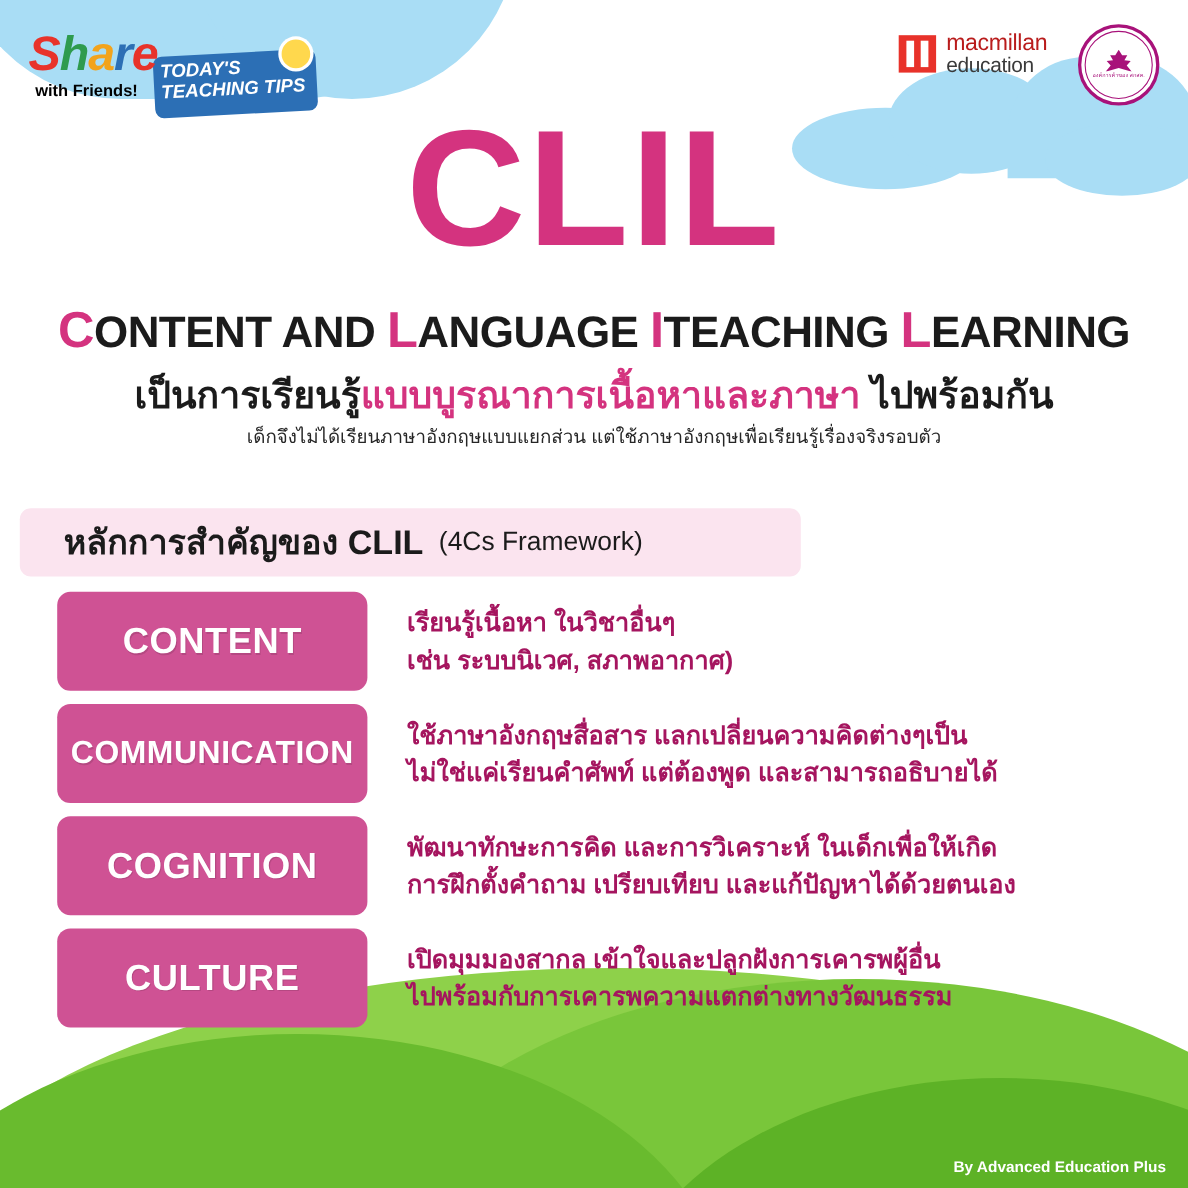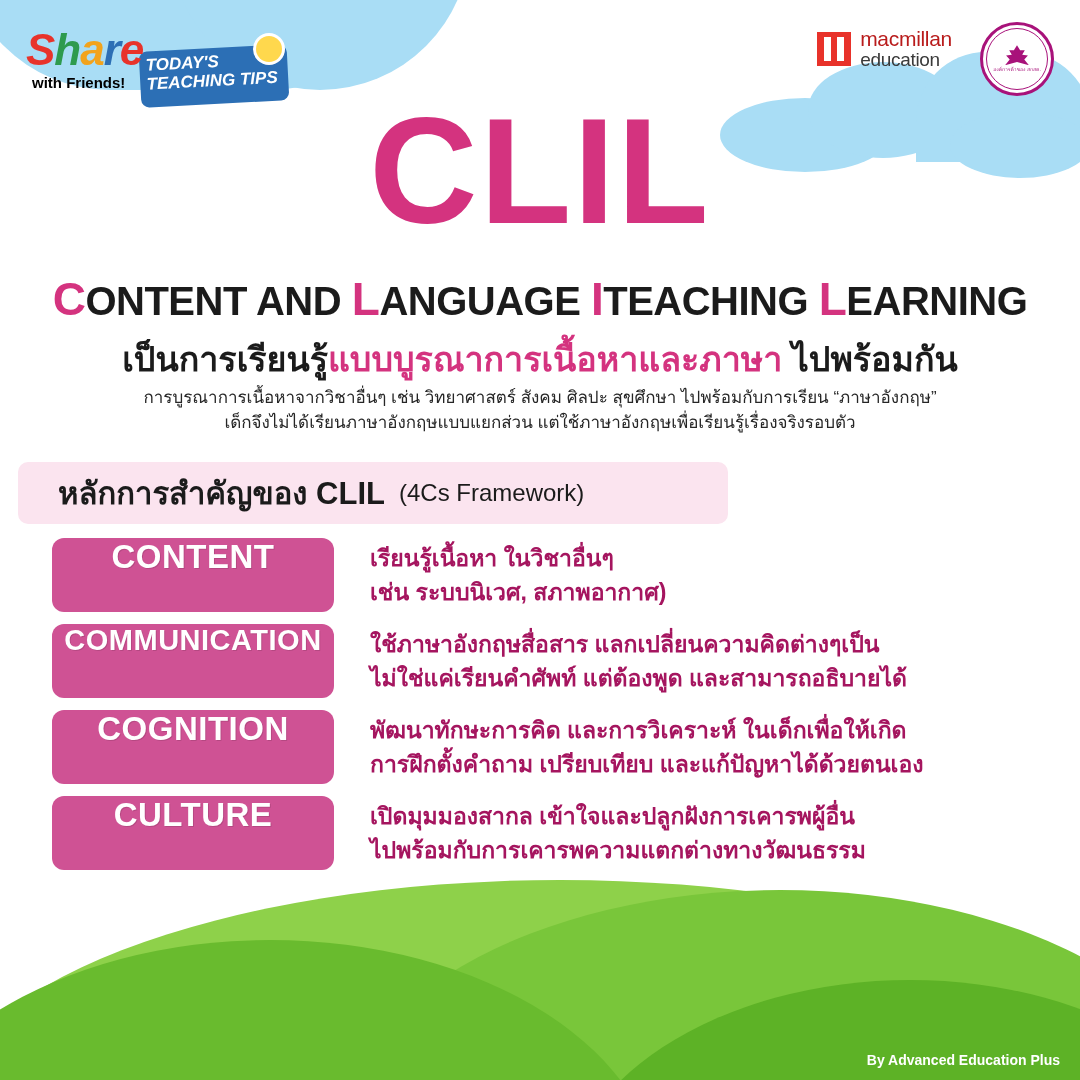--- a/index.html
+++ b/index.html
@@ -265,25 +265,25 @@
     top: 538px; left: 52px;
     width: 1000px;
   }
   .cs-row {
     display: flex;
     align-items: center;
     margin-bottom: 12px;
   }
   .cs-pill {
     width: 282px;
-    height: 74px;
+    height: 90px;
     background: #cf5294;
     border-radius: 12px;
     display: flex;
-    align-items: flex-start;
+    align-items: center;
     justify-content: center;
     flex: 0 0 282px;
   }
   .cs-pill span {
     color: #ffffff;
     font-weight: bold;
     font-size: 33px;
     letter-spacing: 0.5px;
     text-shadow: 1px 1px 0 rgba(0,0,0,0.12);
   }
@@ -352,21 +352,20 @@
     </div>
   </div>
 
   <div class="title-clil">CLIL</div>
 
   <div class="subtitle-en"><span class="cap">C</span><span>ONTENT AND </span><span class="cap">L</span><span>ANGUAGE </span><span class="cap">I</span><span>TEACHING </span><span class="cap">L</span><span>EARNING</span></div>
 
   <div class="thai-line"><span>เป็นการเรียนรู้</span><span class="pink">แบบบูรณาการเนื้อหาและภาษา</span><span> ไปพร้อมกัน</span></div>
 
   <div class="desc">
-    <div>การบูรณาการเนื้อหาจากวิชาอื่นๆ เช่น วิทยาศาสตร์ สังคม ศิลปะ สุขศึกษา ไปพร้อมกับการเรียน “ภาษาอังกฤษ”</div>
     <div>เด็กจึงไม่ได้เรียนภาษาอังกฤษแบบแยกส่วน แต่ใช้ภาษาอังกฤษเพื่อเรียนรู้เรื่องจริงรอบตัว</div>
   </div>
 
   <div class="principle-bar">
     <div class="th">หลักการสำคัญของ CLIL</div>
     <div class="en">(4Cs Framework)</div>
   </div>
 
   <div class="cs-list">
       <div class="cs-row">

